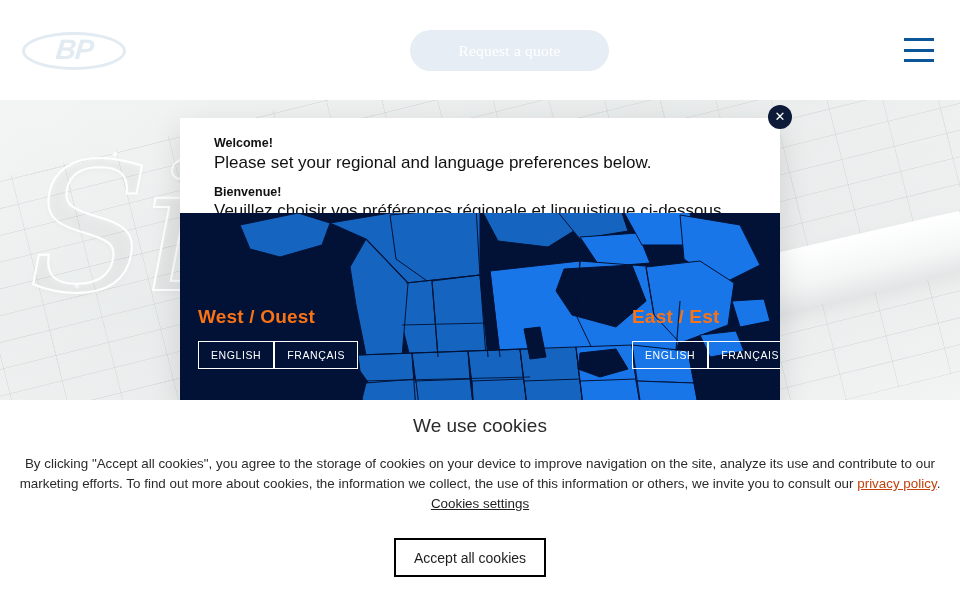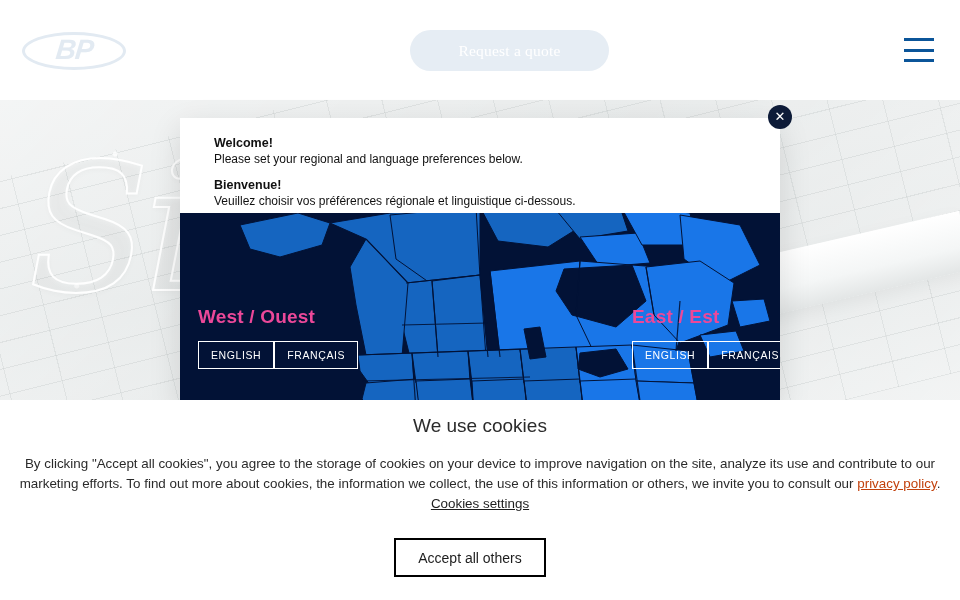--- a/index.html
+++ b/index.html
@@ -108,32 +108,32 @@
 
   
   .modal {
     position: absolute; left: 180px; top: 118px; width: 600px; height: 285px;
     z-index: 40; box-shadow: 0 10px 30px rgba(0,0,0,0.12);
   }
   .modal-head {
     background: #ffffff; padding: 18px 34px 16px 34px; height: 95px;
   }
   .m-strong { font-size: 12.5px; font-weight: bold; color: #111; line-height: 1.25; }
-  .m-line   { font-size: 12px; color: #111; line-height: 1.3; }
+  .m-line   { font-size: 17px; color: #111; line-height: 1.3; }
   .m-gap    { height: 11px; }
 
   .modal-body {
     position: relative; height: 190px; background: #021236; overflow: hidden;
   }
   .map-wrap { position: absolute; left: 0; top: -8px; width: 600px; height: 210px; }
   .region-col { position: absolute; top: 0; z-index: 5; }
   .region-west { left: 18px; top: 93px; }
   .region-east { left: 452px; top: 93px; }
   .region-title {
-    color: #ec4899; font-size: 19px; font-weight: bold; letter-spacing: .2px;
+    color: #f97316; font-size: 19px; font-weight: bold; letter-spacing: .2px;
     margin-bottom: 13px; white-space: nowrap;
   }
   .lang-row { display: flex; }
   .lang-btn {
     border: 1px solid #ffffff; background: transparent; color: #ffffff;
     font-size: 10.5px; letter-spacing: .6px; font-family: "Liberation Sans", sans-serif;
     padding: 7px 12px; cursor: pointer; white-space: nowrap;
   }
   .modal-close {
     position: absolute; left: 588px; top: -13px;
@@ -292,17 +292,17 @@
         </div>
       </div>
     </div>
   </div>
 
   <div class="cookie">
     <div class="cookie-title">We use cookies</div>
     <div class="cookie-body">
       <span>By clicking "Accept all cookies", you agree to the storage of cookies on your device to improve navigation on the site, analyze its use and contribute to our marketing efforts. To find out more about cookies, the information we collect, the use of this information or others, we invite you to consult our </span><a class="cookie-link">privacy policy</a><span>. </span><a class="cookie-settings">Cookies settings</a>
     </div>
-    <button class="cookie-accept">Accept all others</button>
+    <button class="cookie-accept">Accept all cookies</button>
 
   </div>
 
 </div>
 
 </body></html>

